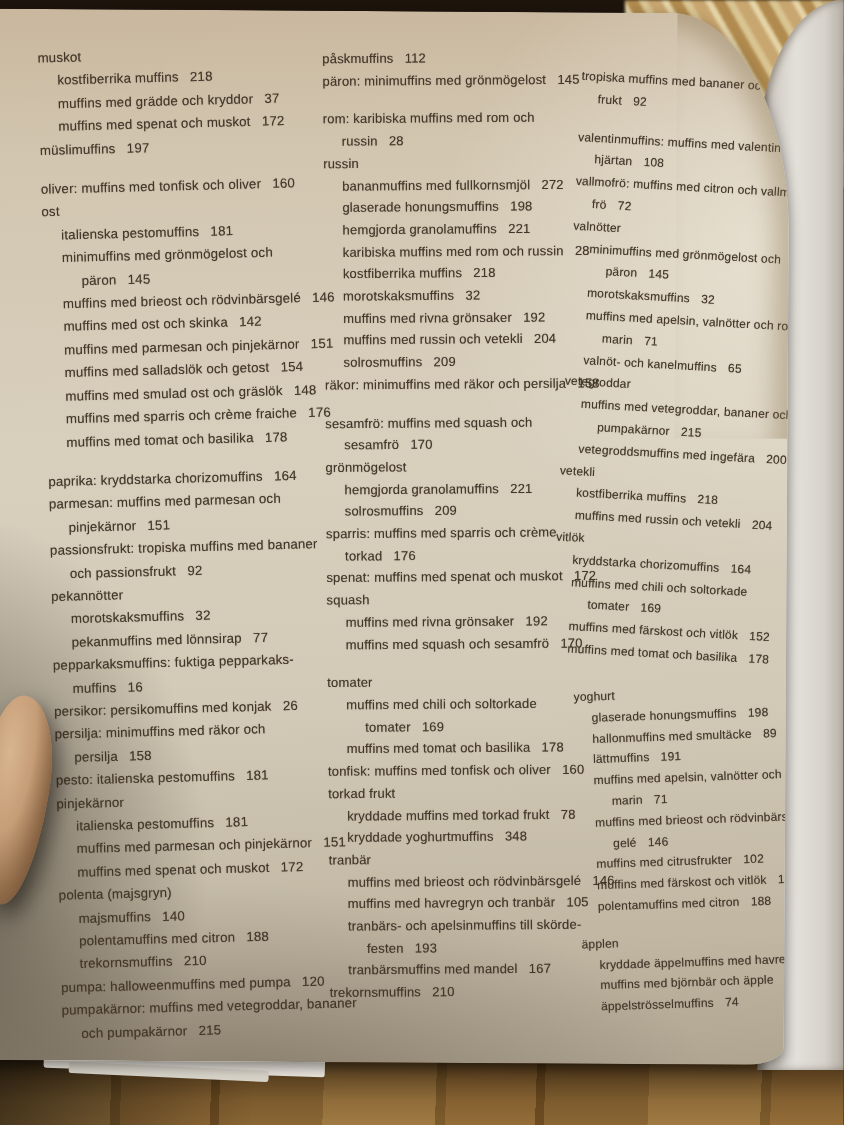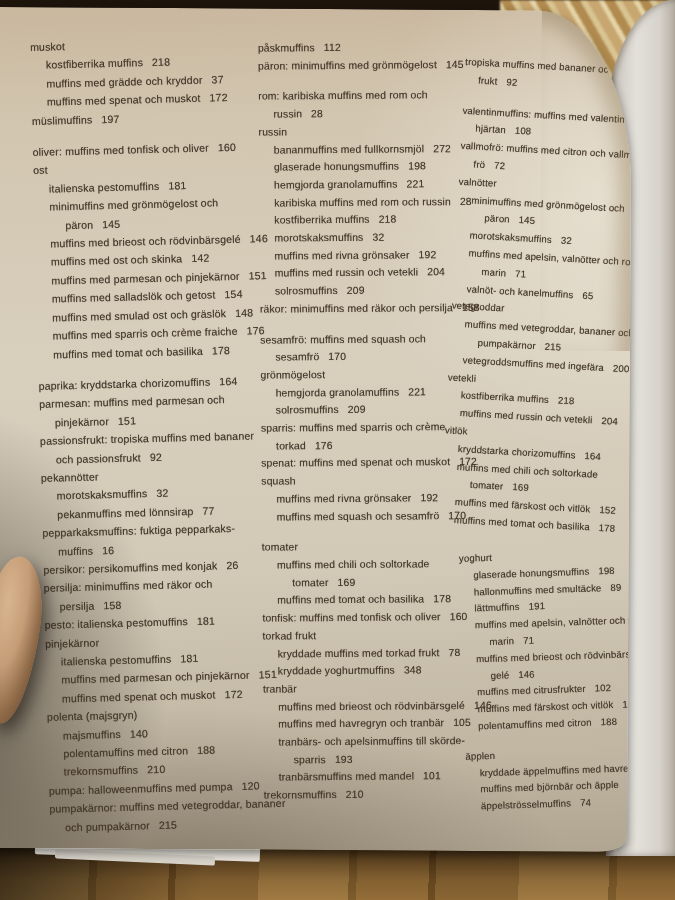--- a/index.html
+++ b/index.html
@@ -166,22 +166,22 @@
       <div class="line ind2"><span class="t">tomater</span><span class="n">169</span></div>
       <div class="line ind1"><span class="t">muffins med tomat och basilika</span><span class="n">178</span></div>
       <div class="line ind0"><span class="t">tonfisk: muffins med tonfisk och oliver</span><span class="n">160</span></div>
       <div class="line ind0"><span class="t">torkad frukt</span></div>
       <div class="line ind1"><span class="t">kryddade muffins med torkad frukt</span><span class="n">78</span></div>
       <div class="line ind1"><span class="t">kryddade yoghurtmuffins</span><span class="n">348</span></div>
       <div class="line ind0"><span class="t">tranbär</span></div>
       <div class="line ind1"><span class="t">muffins med brieost och rödvinbärsgelé</span><span class="n">146</span></div>
       <div class="line ind1"><span class="t">muffins med havregryn och tranbär</span><span class="n">105</span></div>
       <div class="line ind1"><span class="t">tranbärs- och apelsinmuffins till skörde-</span></div>
-      <div class="line ind2"><span class="t">sparris</span><span class="n">193</span></div>
-      <div class="line ind1"><span class="t">tranbärsmuffins med mandel</span><span class="n">101</span></div>
+      <div class="line ind2"><span class="t">festen</span><span class="n">193</span></div>
+      <div class="line ind1"><span class="t">tranbärsmuffins med mandel</span><span class="n">167</span></div>
       <div class="line ind0"><span class="t">trekornsmuffins</span><span class="n">210</span></div>
     </div>
   <div class="col col3a">
       <div class="line ind0"><span class="t">tropiska muffins med bananer och passions-</span></div>
       <div class="line ind1"><span class="t">frukt</span><span class="n">92</span></div>
       <div class="line gap"></div>
       <div class="line ind0"><span class="t">valentinmuffins: muffins med valentin-</span></div>
       <div class="line ind1"><span class="t">hjärtan</span><span class="n">108</span></div>
       <div class="line ind0"><span class="t">vallmofrö: muffins med citron och vallmo-</span></div>
       <div class="line ind1"><span class="t">frö</span><span class="n">72</span></div>

